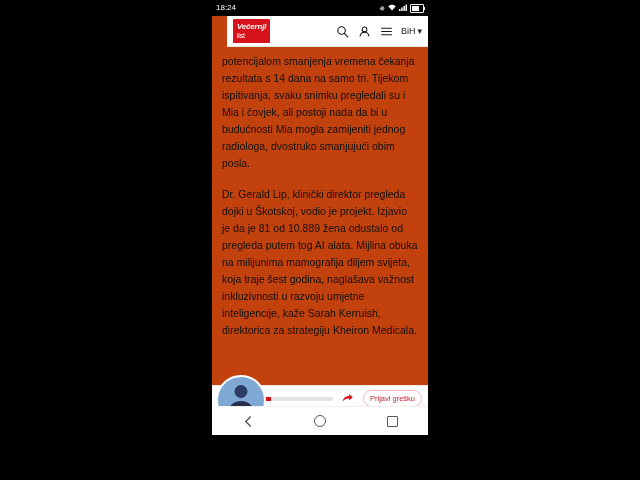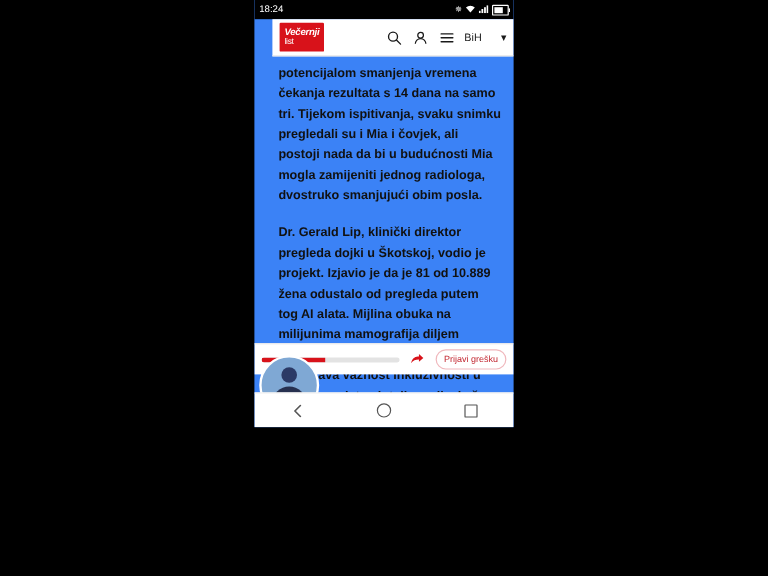--- a/index.html
+++ b/index.html
@@ -18,22 +18,22 @@
     width: 640px;
     height: 480px;
     background: #000;
   }
   
   .phone {
     position: absolute;
     left: 212px;
     top: 0px;
     width: 216px;
-    height: 356px;
-    background: #3b82f6;
+    height: 435px;
+    background: #c2410c;
     overflow: hidden;
   }
   
   .statusbar {
     height: 16px;
     background: #000000;
     color: #ffffff;
     display: flex;
     align-items: center;
     justify-content: space-between;
@@ -115,43 +115,42 @@
     height: 16px;
     display: flex;
     align-items: center;
     justify-content: center;
     color: #1a1a1a;
   }
   .hicon svg { display: block; }
   .region {
     display: flex;
     align-items: flex-end;
-    gap: 16px;
+    gap: 2px;
     font-size: 9px;
     color: #1a1a1a;
   }
   
   .article {
-    padding: 6px 10px 0 20px;
+    padding: 6px 10px 0 10px;
     color: #111111;
     font-size: 10.5px;
     line-height: 17px;
     height: 386px;
     overflow: hidden;
     box-sizing: border-box;
-    font-weight: bold;
   }
   .article p {
     margin: 0 0 14px 0;
   }
   
   .bottombar {
     position: absolute;
     left: 0;
-    bottom: 44px;
+    bottom: 24px;
     width: 100%;
     height: 26px;
     background: #ffffff;
     border-top: 1px solid #eaeaea;
     display: flex;
     align-items: center;
     padding: 0 6px;
     box-sizing: border-box;
     gap: 6px;
   }

